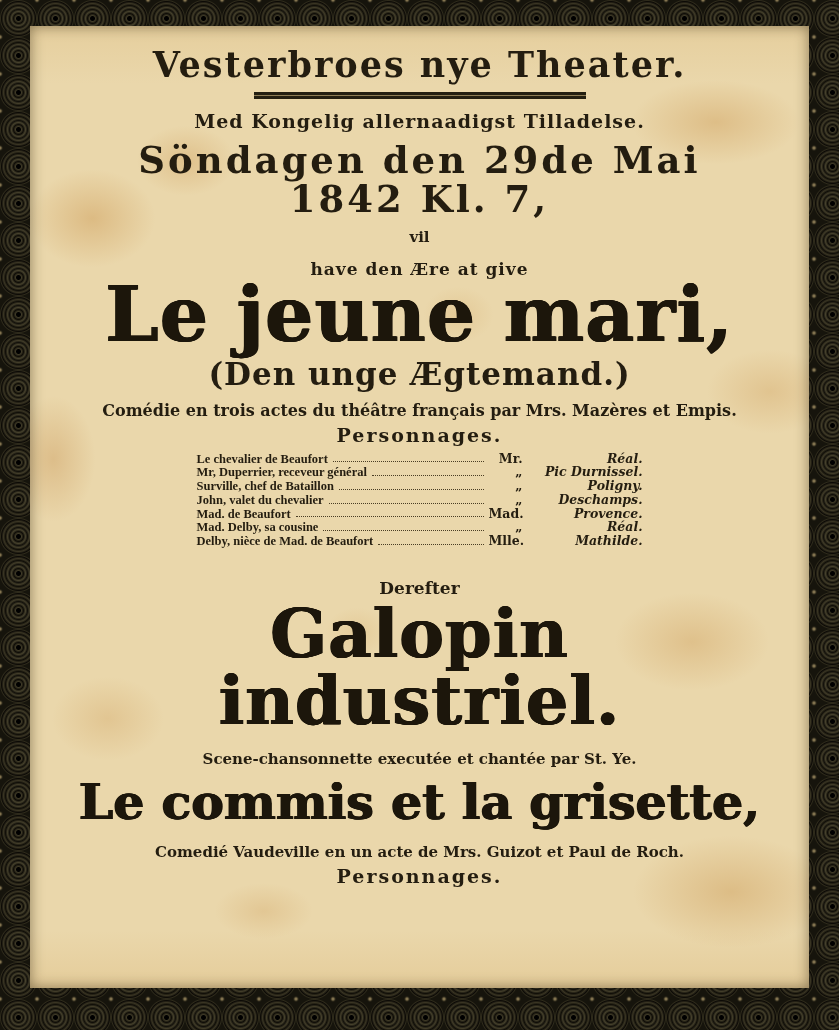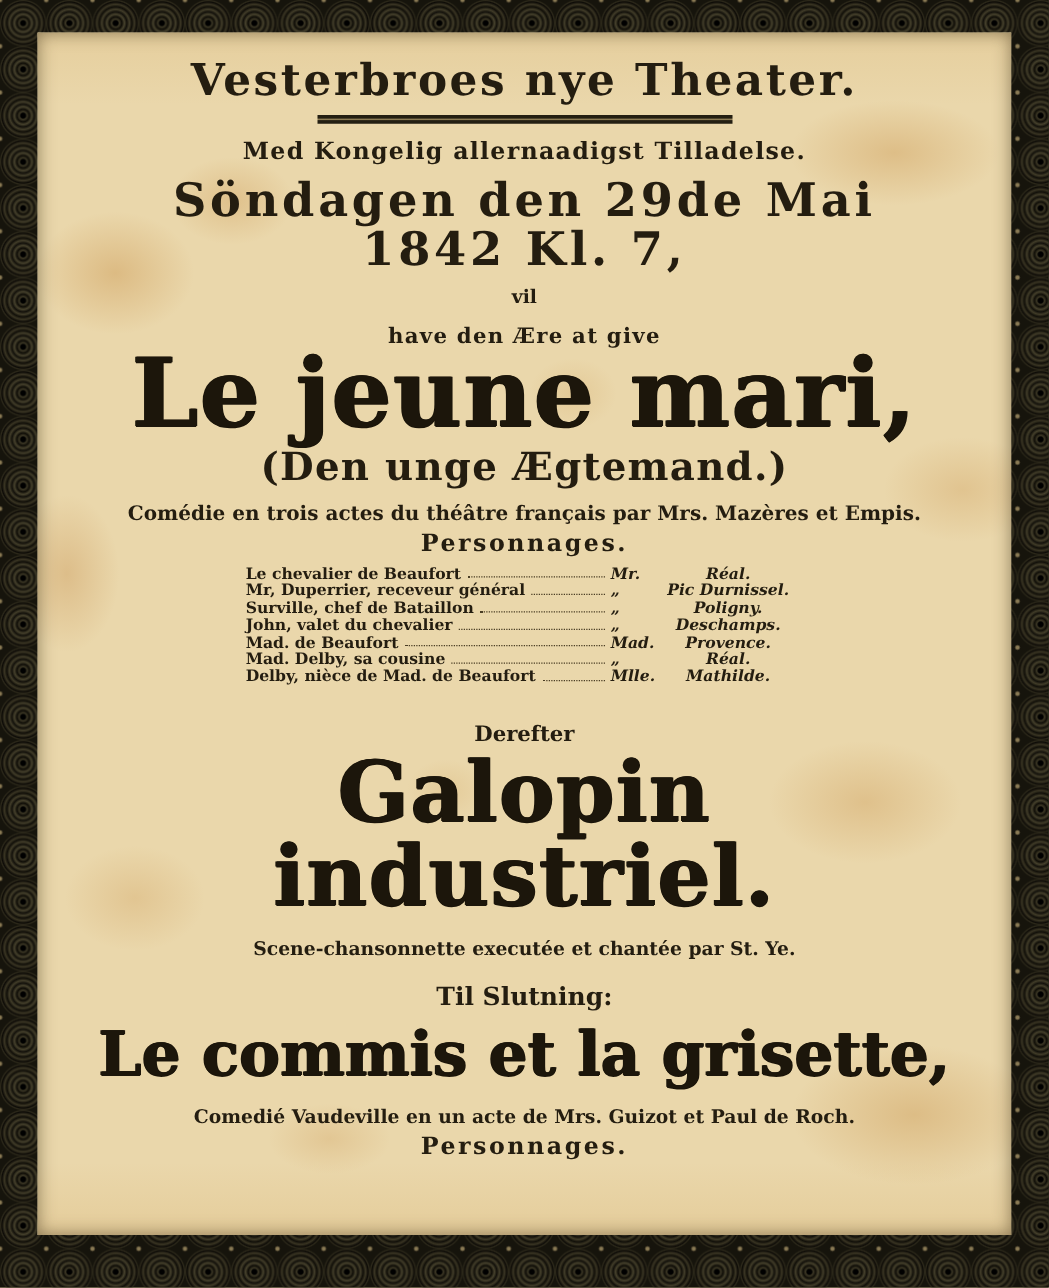--- a/index.html
+++ b/index.html
@@ -56,24 +56,24 @@
   .date-line{font-size:37px;letter-spacing:3px;line-height:1.05;}
   .vil{font-size:15px;margin-top:9px;}
   .company{font-size:51px;letter-spacing:2px;line-height:1.12;margin-top:0;}
   .honor{font-size:17px;margin-top:13px;letter-spacing:1px;}
   .play1-title{font-size:76px;line-height:.96;letter-spacing:1px;}
   .play1-sub{font-size:31px;margin-top:4px;letter-spacing:1px;}
   .desc{font-size:16px;font-weight:bold;margin-top:9px;}
   .personnages{font-size:19px;font-weight:bold;letter-spacing:2px;margin-top:4px;}
   .cast{width:446px;margin:7px auto 0;}
   .cast-row{display:flex;align-items:flex-end;font-size:12.5px;font-weight:bold;line-height:1.02;margin-bottom:1px;}
-  .cast-role{white-space:nowrap;text-align:left;}
+  .cast-role{white-space:nowrap;text-align:left;font-family:Liberation Serif, serif;}
   .cast-leader{flex:1;border-bottom:1px dotted #4a3d24;margin:0 5px 3px;}
-  .cast-prefix{width:34px;text-align:left;font-style:italic;}
-  .cast-name{width:120px;text-align:center;font-style:italic;white-space:nowrap;}
+  .cast-prefix{width:34px;text-align:right;}
+  .cast-name{width:120px;text-align:right;font-style:italic;white-space:nowrap;}
   .derefter{font-size:17px;margin-top:30px;}
   .play2-title{font-size:67px;line-height:1.0;letter-spacing:1px;margin-top:2px;}
   .desc-small{font-size:15px;font-weight:bold;margin-top:16px;}
   .til-slutning{font-size:20px;margin-top:17px;}
   .play3-title{font-size:49px;line-height:1.0;margin-top:10px;}
 </style>
 </head>
 <body>
 
 <div class="frame"></div>
@@ -152,21 +152,20 @@
         <span class="cast-name">Mathilde.</span>
       </div>
     </div>
 
   <div class="fraktur derefter">Derefter</div>
 
   <div class="fat play2-title">Galopin industriel.</div>
 
   <div class="desc-small">Scene-chansonnette executée et chantée par St. Ye.</div>
 
-  <div class="fraktur til-slutning">Til Slutning:</div>
 
   <div class="fat play3-title">Le commis et la grisette,</div>
 
   <div class="desc-small">Comedié Vaudeville en un acte de Mrs. Guizot et Paul de Roch.</div>
 
   <div class="personnages">Personnages.</div>
 
 </div>
 
 </body></html>

